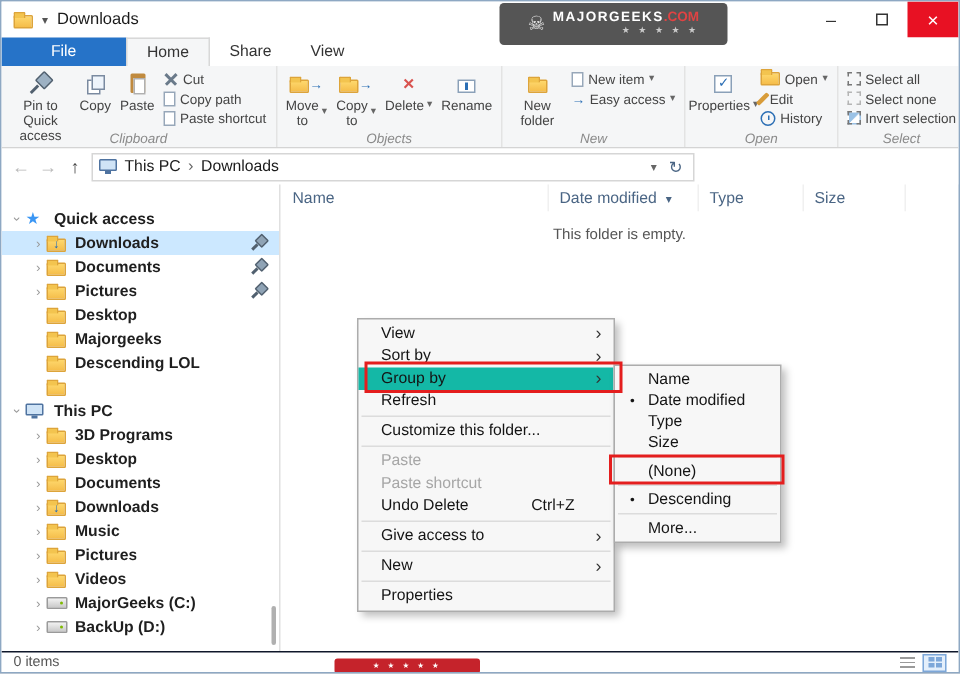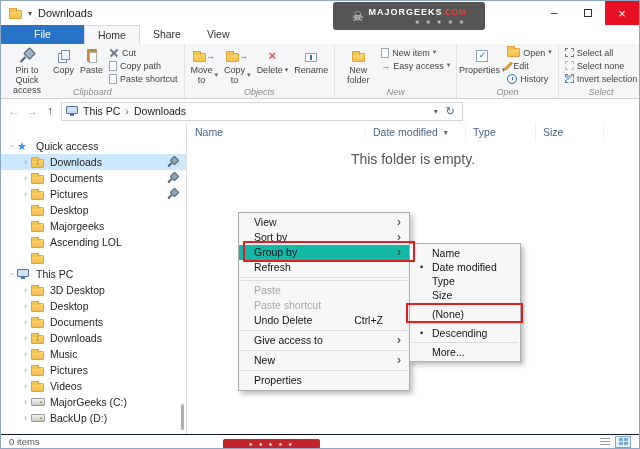--- a/index.html
+++ b/index.html
@@ -104,27 +104,27 @@
   .hdd { font-size:8px; color:#4a6584; margin-left:6px; }
 
   
   .sidebar { position:absolute; top:122px; left:0; width:186px; bottom:14px; background:#fff; border-right:1px solid #e0e0e0; padding-top:15px; overflow:hidden; }
   .srow { display:flex; align-items:center; height:16px; padding-left:5px; font-size:10.5px; color:#1f1f1f; white-space:nowrap; }
   .srow.l1 { padding-left:19px; }
   .srow.sel { background:#cce8ff; }
   .chev { width:11px; font-size:9px; color:#9a9a9a; display:inline-flex; justify-content:center; flex:0 0 11px; }
   .chev.open { transform:rotate(90deg); }
   .sic { width:19px; display:inline-flex; justify-content:flex-start; align-items:center; flex:0 0 19px; }
-  .slbl { overflow:hidden; text-overflow:ellipsis; }
+  .slbl { overflow:hidden; text-overflow:ellipsis;font-weight:bold; }
   .spin { margin-left:auto; margin-right:9px; }
   .sscroll { position:absolute; right:2px; bottom:4px; width:3px; height:26px; background:#b0b0b0; border-radius:2px; }
 
   
   .main { position:absolute; top:140px; left:187px; right:1px; bottom:14px; background:#fff; }
-  .empty { position:absolute; top:10px; left:0; right:0; text-align:center; font-size:14px; color:#555; }
+  .empty { position:absolute; top:10px; left:0; right:0; text-align:center; font-size:10px; color:#555; }
 
   
   .statusbar { position:absolute; left:0; right:0; bottom:0; height:14px; background:#fff; border-top:1px solid #0f172a; display:flex; align-items:center; padding:0 8px; font-size:9.5px; color:#555; }
   .views { margin-left:auto; display:flex; gap:2px; }
   .vbtn { width:16px; height:12px; display:flex; align-items:center; justify-content:center; border:1px solid transparent; }
   .vbtn.active { background:#e4effb; border-color:#7da7d9; }
   .ic-list { width:10px; height:8px; background:repeating-linear-gradient(#9a9a9a 0 1px,transparent 1px 3px); }
   .ic-grid { position:relative; width:9px; height:7px; }
   .ic-grid::before { content:''; position:absolute; left:0; top:0; width:4px; height:3px; background:#7da7d9; box-shadow:5px 0 #7da7d9, 0 4px #7da7d9, 5px 4px #7da7d9; }
 
@@ -411,41 +411,41 @@
       <span class="sic">
           <span class="folder"></span>
         </span>
       <span class="slbl">Majorgeeks</span>
     </div>
     <div class="srow l1">
       <span class="chev"></span>
       <span class="sic">
           <span class="folder"></span>
         </span>
-      <span class="slbl">Ascending LOL</span>
+      <span class="slbl">Descending LOL</span>
     </div>
     <div class="srow l1">
       <span class="chev"></span>
       <span class="sic">
           <span class="folder"></span>
         </span>
     </div>
     <div class="srow">
       <span class="chev open">›</span>
       <span class="sic">
           <span class="pc-ic"></span>
         </span>
       <span class="slbl">This PC</span>
     </div>
     <div class="srow l1">
       <span class="chev">›</span>
       <span class="sic">
           <span class="folder"></span>
         </span>
-      <span class="slbl">3D Desktop</span>
+      <span class="slbl">3D Programs</span>
     </div>
     <div class="srow l1">
       <span class="chev">›</span>
       <span class="sic">
           <span class="folder"></span>
         </span>
       <span class="slbl">Desktop</span>
     </div>
     <div class="srow l1">
       <span class="chev">›</span>
@@ -514,20 +514,21 @@
         </span>
     </div>
   </div>
 
   <div class="menu cmenu">
     <div class="mi sub">View</div>
     <div class="mi sub">Sort by</div>
     <div class="mi sub hl">Group by</div>
     <div class="mi">Refresh</div>
     <div class="msep"></div>
+    <div class="mi">Customize this folder...</div>
     <div class="msep"></div>
     <div class="mi disabled">Paste</div>
     <div class="mi disabled">Paste shortcut</div>
     <div class="mi">
       <span>Undo Delete</span>
       <span class="sc">Ctrl+Z</span>
     </div>
     <div class="msep"></div>
     <div class="mi sub">Give access to</div>
     <div class="msep"></div>

